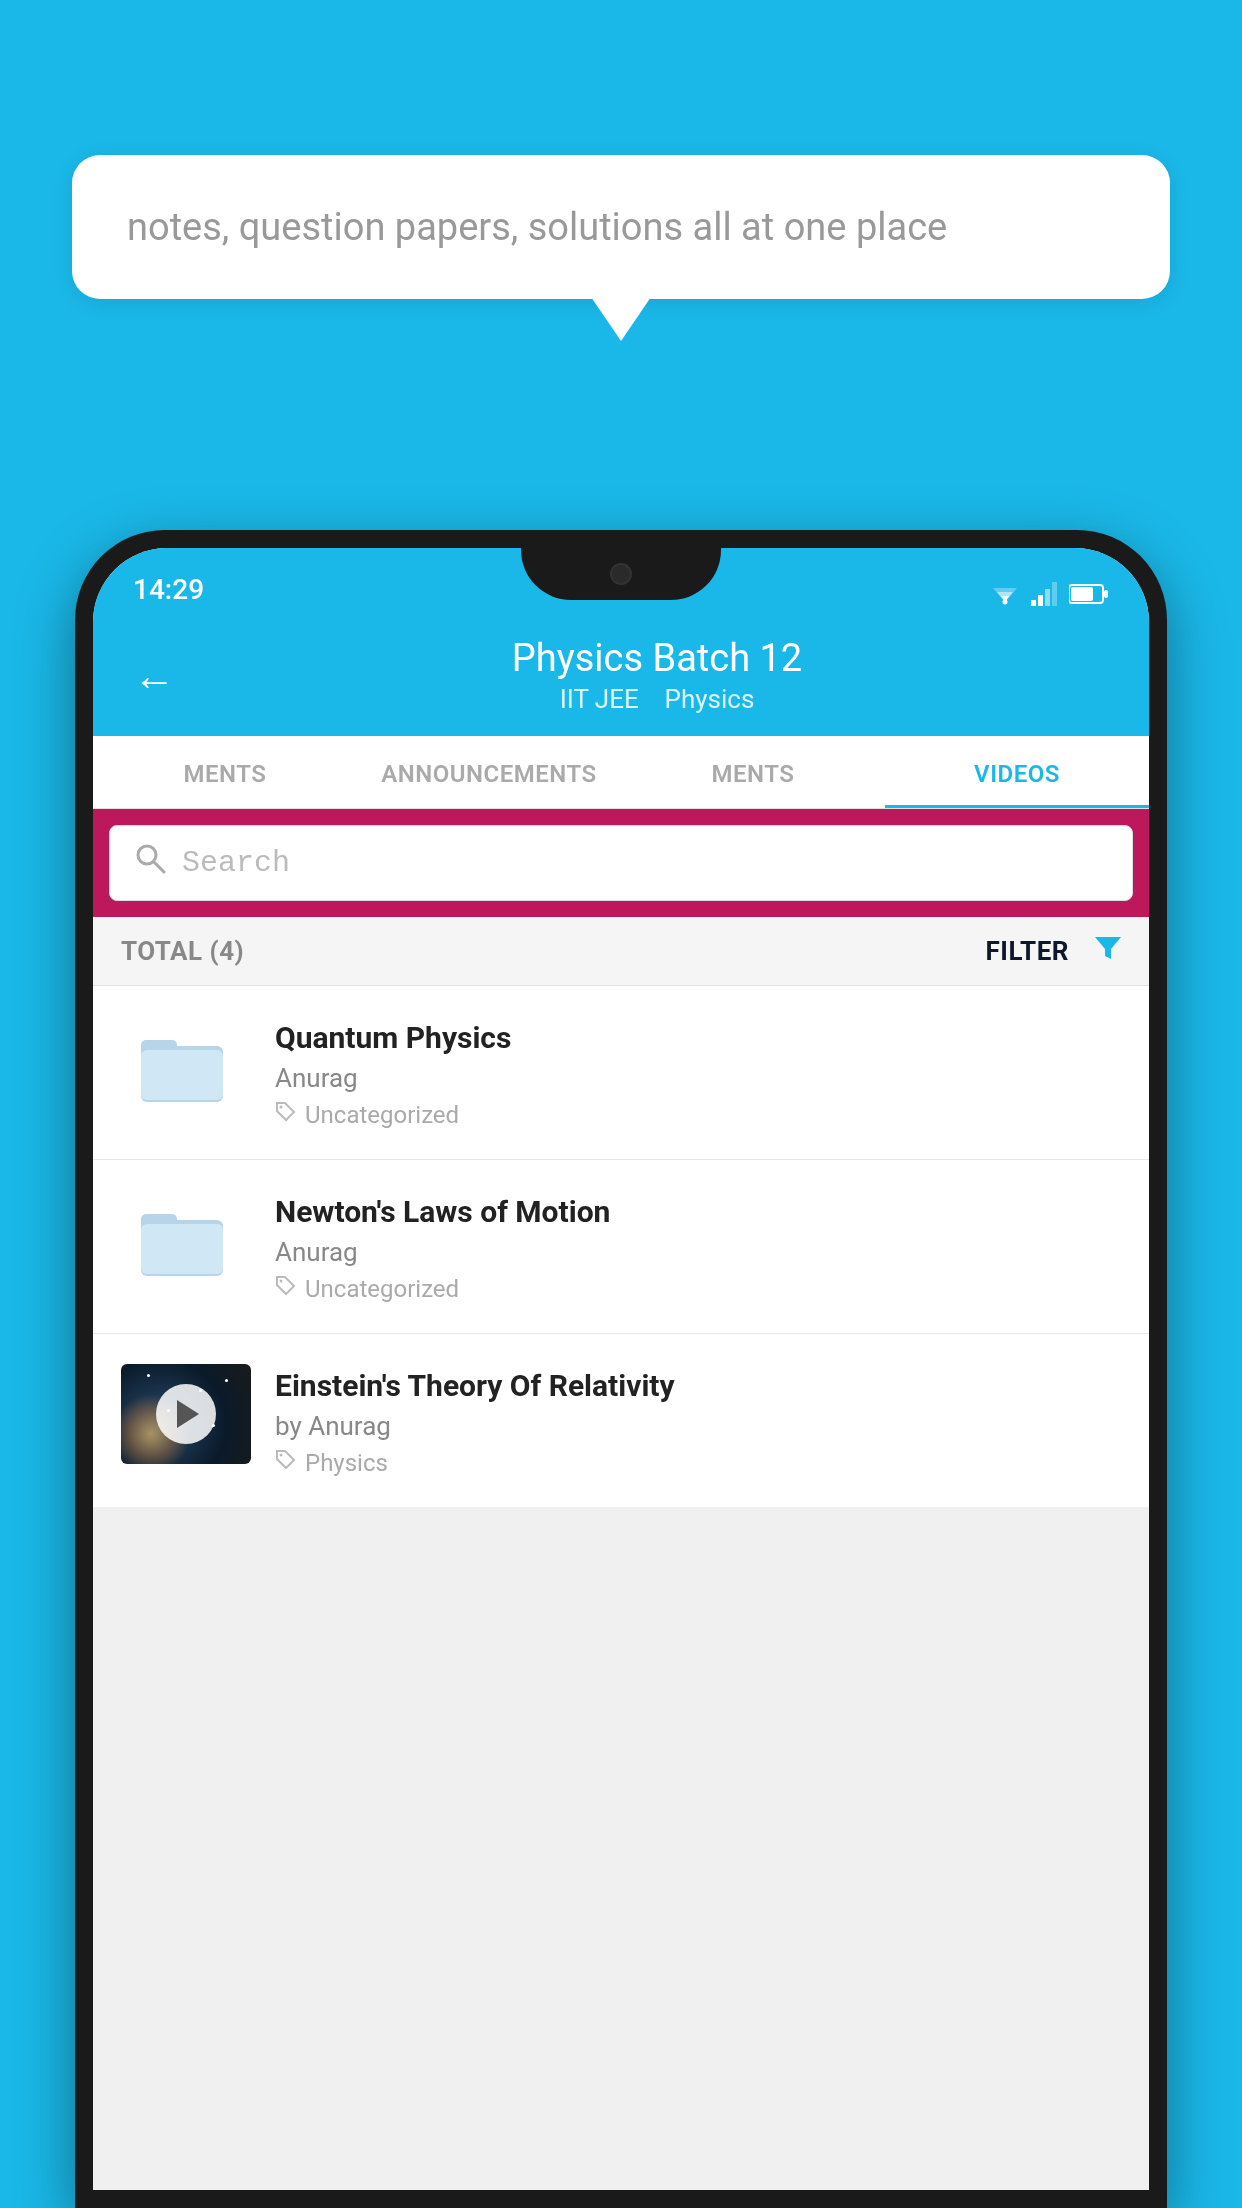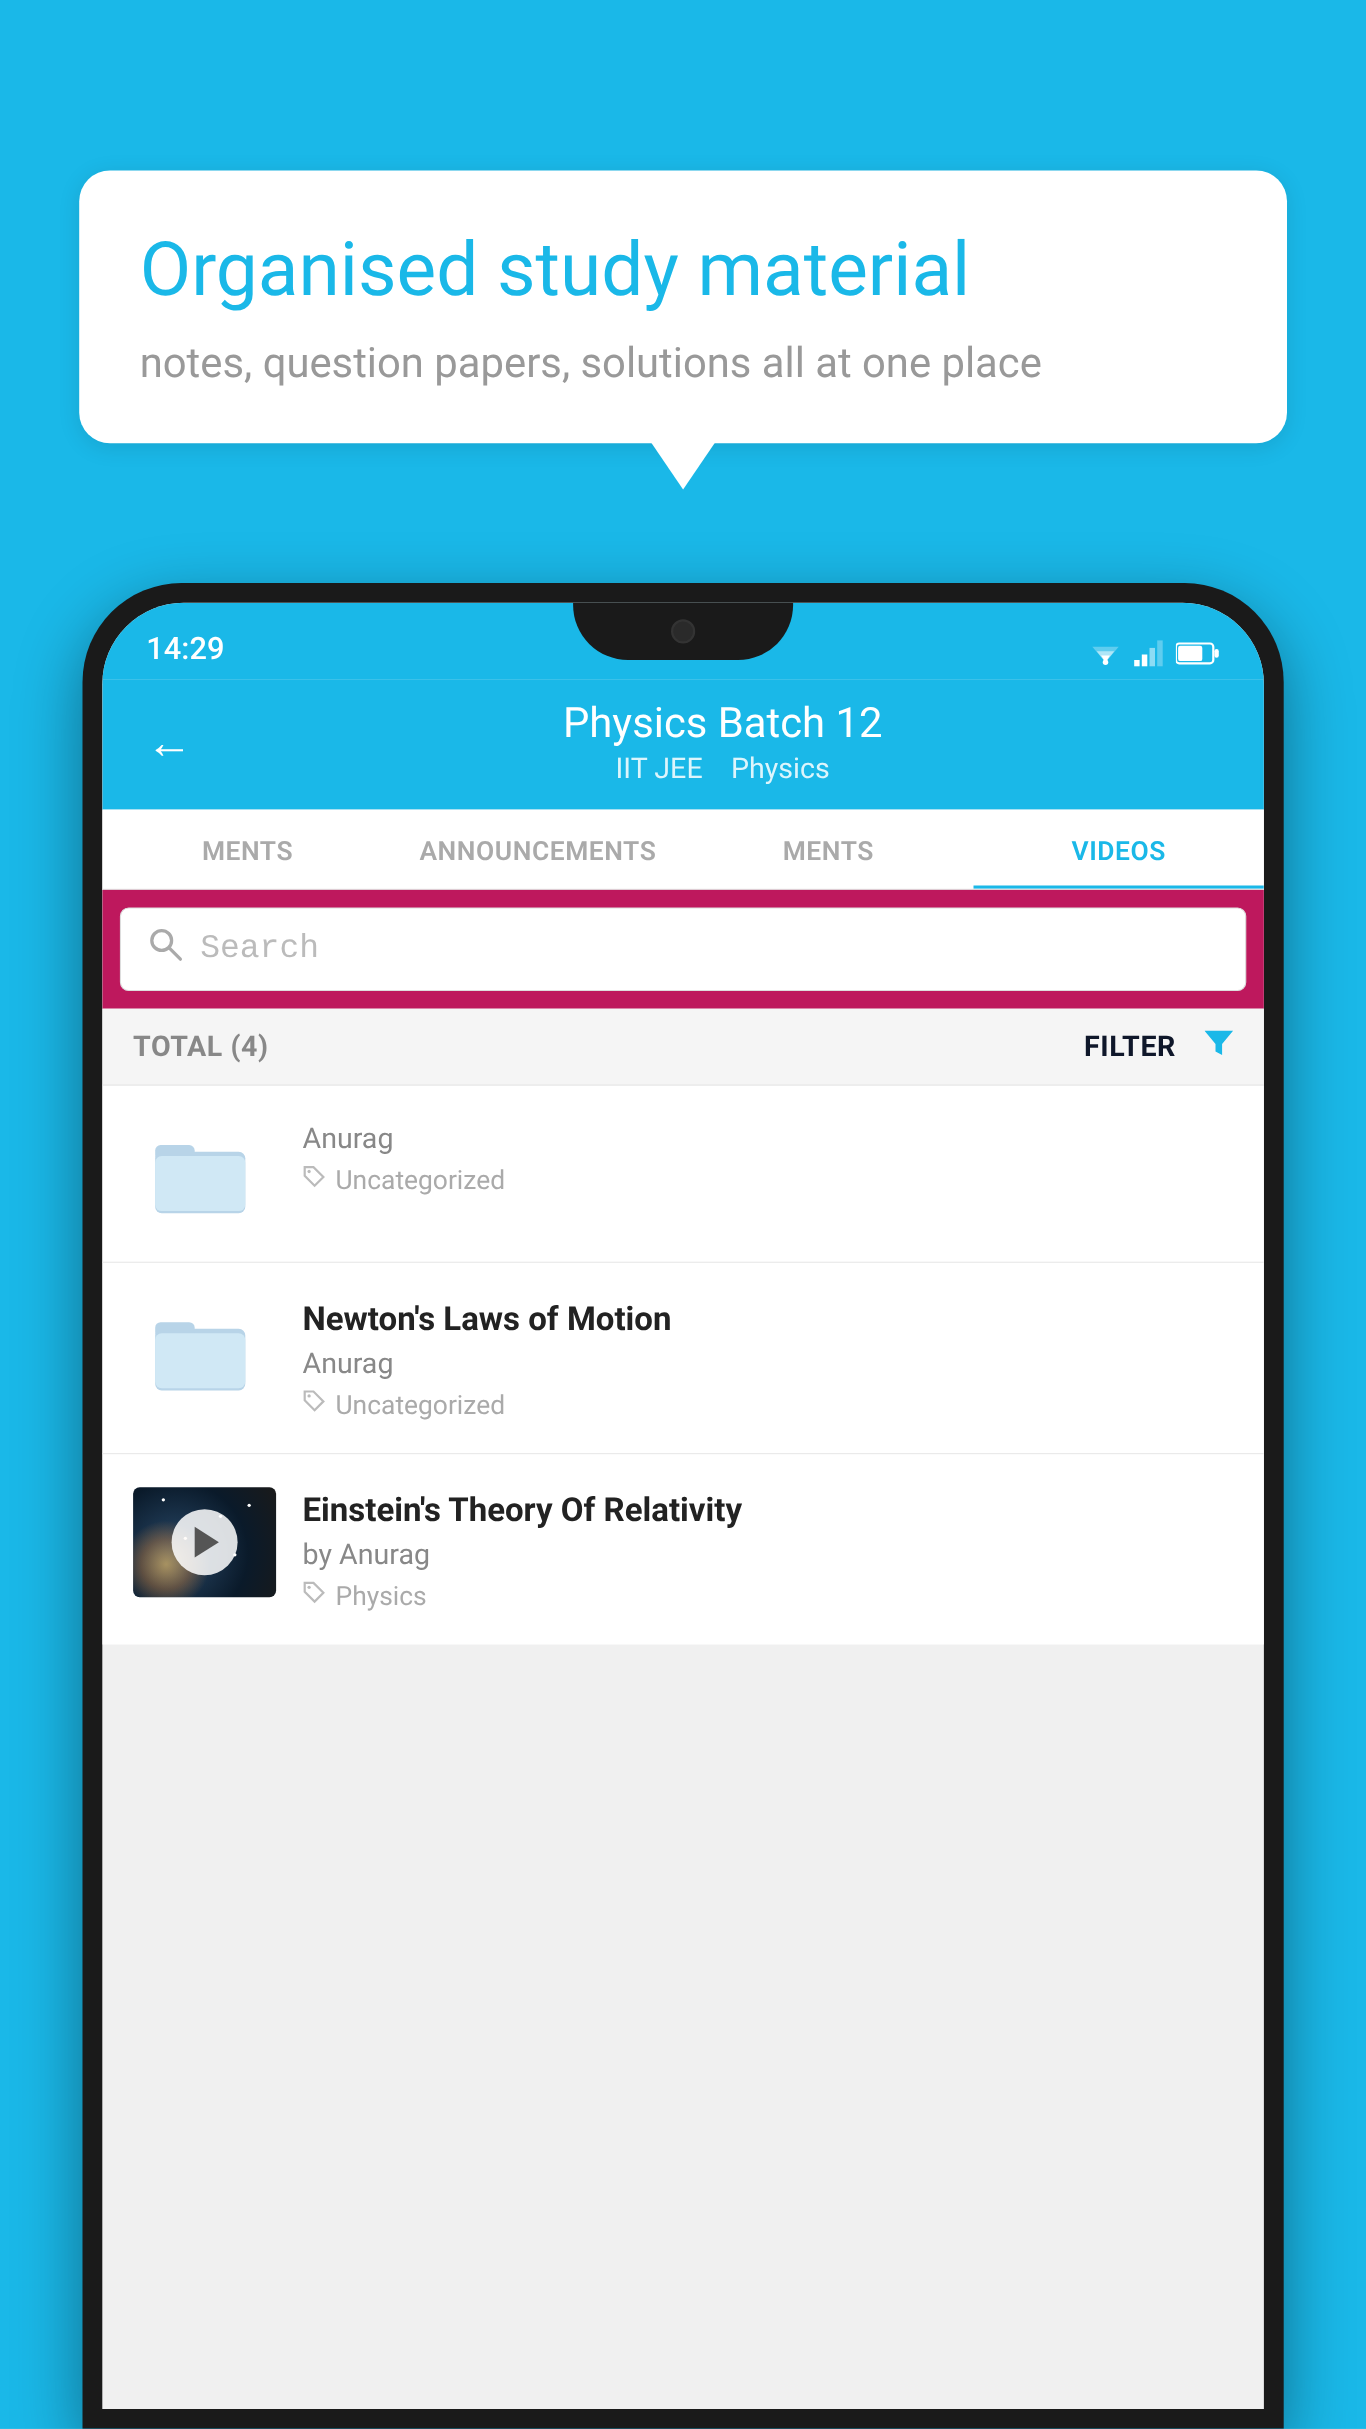--- a/index.html
+++ b/index.html
@@ -357,21 +357,20 @@
       border-radius: 50%;
     }
   </style>
 </head>
 <body>
 
 <div style="position:absolute;top:0;left:0;width:100%;height:100%;background:#1ab8e8;"></div>
 
 <div class="speech-bubble-container">
   <div class="speech-bubble">
-    <h1>Organised study material</h1>
     <p>notes, question papers, solutions all at one place</p>
   </div>
 </div>
 
 <div class="phone-frame">
   <div class="phone-inner">
 
     <div class="phone-notch">
       <div class="camera-dot"></div>
     </div>
@@ -457,20 +456,21 @@
 
       <div class="video-item">
         <div class="video-thumbnail folder-thumb">
           <svg class="folder-icon-svg" viewBox="0 0 90 80">
             <rect x="0" y="20" width="82" height="56" rx="6" fill="#b8d4e8"></rect>
             <rect x="0" y="14" width="36" height="14" rx="5" fill="#b8d4e8"></rect>
             <rect x="0" y="24" width="82" height="50" rx="6" fill="#d0e8f5"></rect>
           </svg>
         </div>
         <div class="video-info">
+          <div class="video-title">Quantum Physics</div>
           <div class="video-author">Anurag</div>
           <div class="video-tag">
             <span>
               <svg width="22" height="22" viewBox="0 0 22 22" fill="none">
                 <path d="M2 2h8l9 9-8 8-9-9V2z" stroke="#bbb" stroke-width="2" fill="none"></path>
                 <circle cx="6" cy="6" r="1.5" fill="#bbb"></circle>
               </svg>
             </span>
             <span>Uncategorized</span>
           </div>

